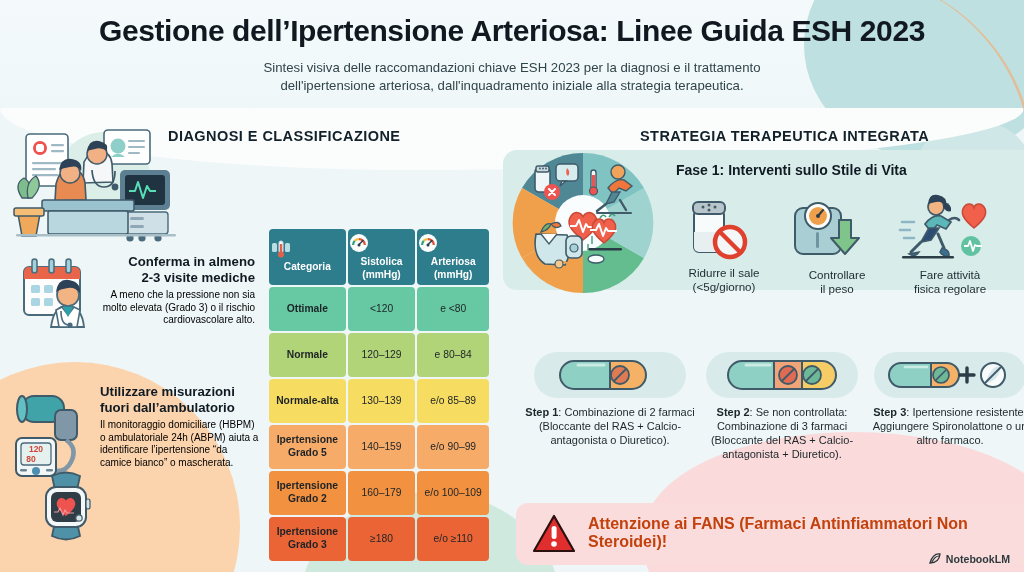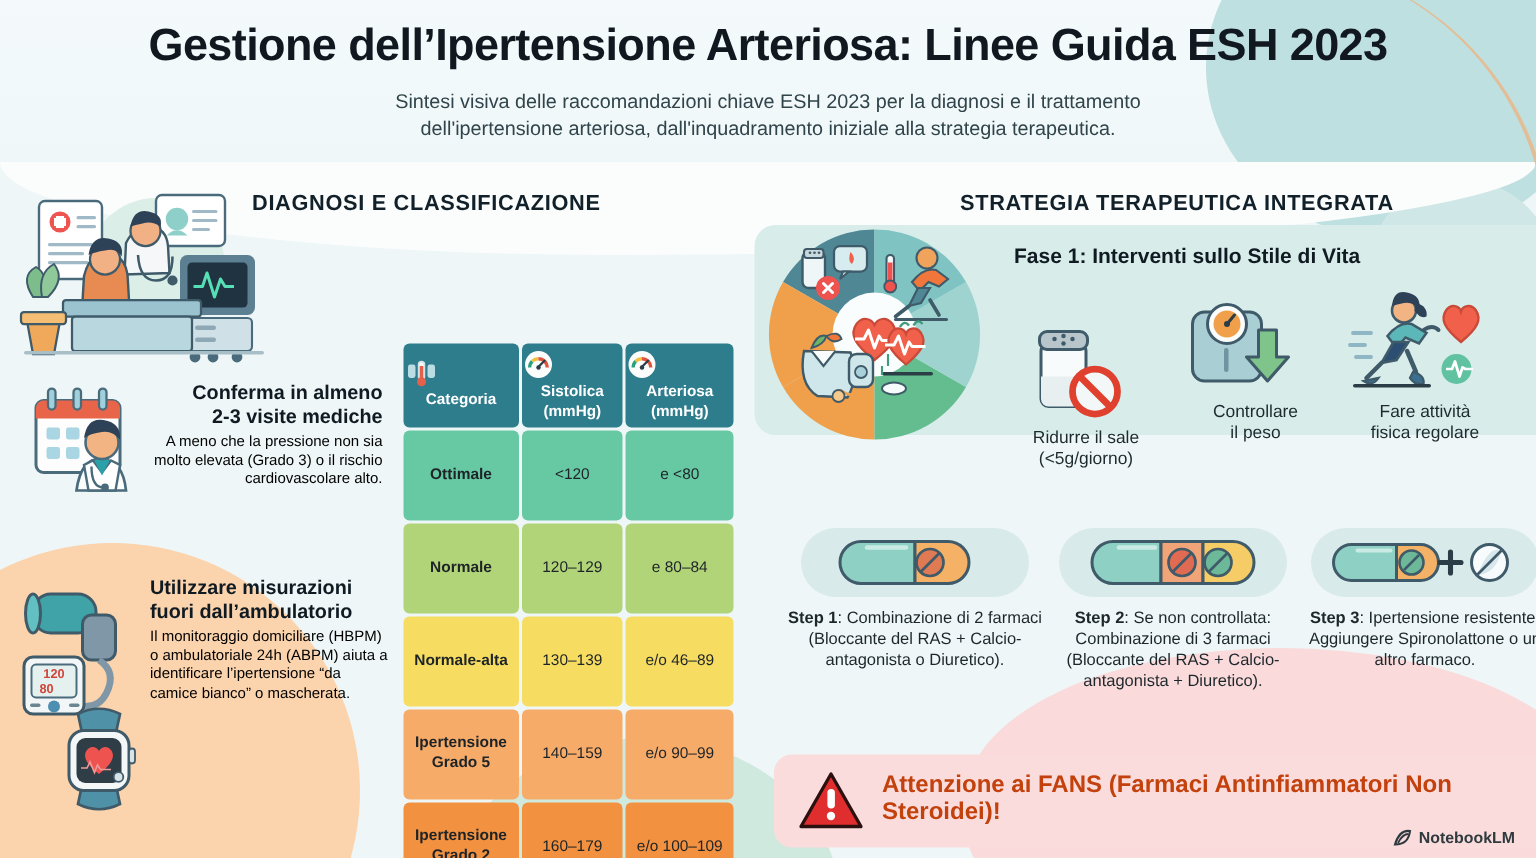--- a/index.html
+++ b/index.html
@@ -94,21 +94,21 @@
   }
   .bp-table th, .bp-table td {
     text-align: center; vertical-align: middle;
     border-radius: 4px; line-height: 1.22; padding: 2px 1px;
   }
   .bp-table th {
     background: #2e7d8d; color: #ffffff; font-weight: 700;
     height: 56px; font-size: 10.2px;
   }
   .bp-table th .thico { display:block; margin: 0 auto 3px; }
-  .bp-table td { height: 60px; color: #1d2326; font-weight: 500; }
+  .bp-table td { height: 44px; color: #1d2326; font-weight: 500; }
   .bp-table td.cat { font-weight: 600; }
   .row-opt  td { background: #66c9a4; }
   .row-norm td { background: #b2d479; }
   .row-high td { background: #f6dd61; }
   .row-g1   td { background: #f7ab69; }
   .row-g2   td { background: #f2913f; }
   .row-g3   td { background: #ea6436; }
   .col-cat { width: 78px; }
   .col-sys { width: 70px; }
   .col-dia { width: 74px; }
@@ -340,21 +340,21 @@
         <td>e &lt;80</td>
       </tr>
       <tr class="row-norm">
         <td class="cat">Normale</td>
         <td>120–129</td>
         <td>e 80–84</td>
       </tr>
       <tr class="row-high">
         <td class="cat">Normale-alta</td>
         <td>130–139</td>
-        <td>e/o 46–89</td>
+        <td>e/o 85–89</td>
       </tr>
       <tr class="row-g1">
         <td class="cat">
           <span>Ipertensione</span><br>
           <span>Grado 5</span>
         </td>
         <td>140–159</td>
         <td>e/o 90–99</td>
       </tr>
       <tr class="row-g2">
@@ -419,21 +419,21 @@
       <path d="M82 82 h6 l3-6 4 12 3-8 2 3 h9" stroke="#fff" stroke-width="2" fill="none" stroke-linejoin="round"></path>
       <rect x="80" y="100" width="34" height="2.4" rx="1.2" fill="#2b3d46"></rect>
       <ellipse cx="88" cy="111" rx="8" ry="4" fill="#f6fbfb" stroke="#3f5a69" stroke-width="1.3"></ellipse>
       <path d="M92 70 q3-5 6-1 M101 69 q3-5 6-1" stroke="#3f9b7a" stroke-width="1.6" fill="none"></path>
       <path d="M84 88 v8 M80 96 v6" stroke="#3f9b7a" stroke-width="1.4"></path>
     </svg>
   </div>
 
   <div class="fase-title" id="f1-title">Fase 1: Interventi sullo Stile di Vita</div>
 
-  <div class="lifestyle-item" style="left:672px;top:211px;">
+  <div class="lifestyle-item" style="left:672px;top:192px;">
     <svg width="80" height="72" viewBox="0 0 80 72">
       <rect x="22" y="18" width="30" height="42" rx="5" fill="#f7fbfc" stroke="#3f5a69" stroke-width="2"></rect>
       <path d="M22 40 h30 v15 a5 5 0 0 1-5 5 h-20 a5 5 0 0 1-5-5z" fill="#e8eff1"></path>
       <rect x="21" y="10" width="32" height="12" rx="5" fill="#b8c6cc" stroke="#3f5a69" stroke-width="2"></rect>
       <circle cx="31" cy="15" r="1.5" fill="#3f5a69"></circle>
       <circle cx="37" cy="13" r="1.5" fill="#3f5a69"></circle>
       <circle cx="43" cy="15" r="1.5" fill="#3f5a69"></circle>
       <circle cx="37" cy="18" r="1.5" fill="#3f5a69"></circle>
       <circle cx="58" cy="50" r="15" fill="#f4f7f8" stroke="#e0402e" stroke-width="4.5"></circle>
       <path d="M48 40 l20 20" stroke="#e0402e" stroke-width="4.5" stroke-linecap="round"></path>

